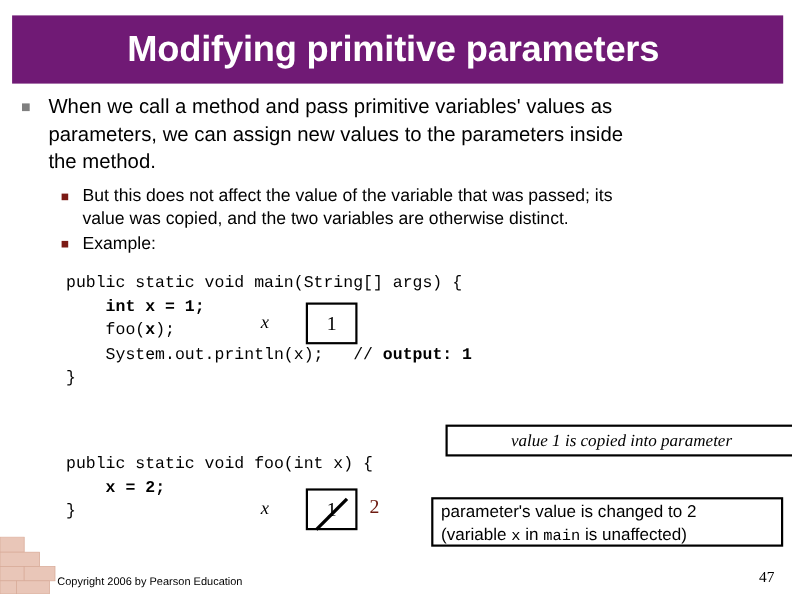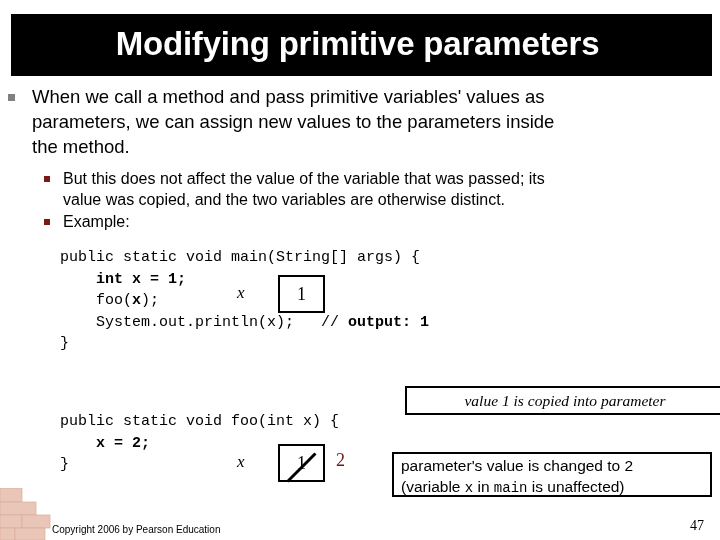--- a/index.html
+++ b/index.html
@@ -37,21 +37,21 @@
     font-family: "Liberation Sans", sans-serif;
     font-weight: bold;
     font-size: 33px;
     letter-spacing: -0.2px;
     white-space: nowrap;
   }
 
   
   #content {
     position: absolute;
-    left: 0;
+    left: 12px;
     top: 84px;
     width: 576px;
   }
 
   .bullet-l1 {
     position: relative;
     display: flex;
     align-items: flex-start;
     padding-left: 8px;
     padding-right: 8px;
@@ -217,21 +217,21 @@
     left: 690px;
     top: 518px;
     font-family: "Liberation Serif", serif;
     font-size: 14px;
     color: #000000;
   }
 </style>
 </head>
 <body>
 
-<div id="title-bar" style="background: #000000;">
+<div id="title-bar" style="background: #701a75;">
   <div id="title-text">Modifying primitive parameters</div>
 </div>
 
 <div id="content">
 
   <div class="bullet-l1">
     <span class="marker" style="background: rgb(128, 128, 128);"></span>
     <span class="btext">When we call a method and pass primitive variables' values as parameters, we can assign new values to the parameters inside the method.</span>
   </div>
 

